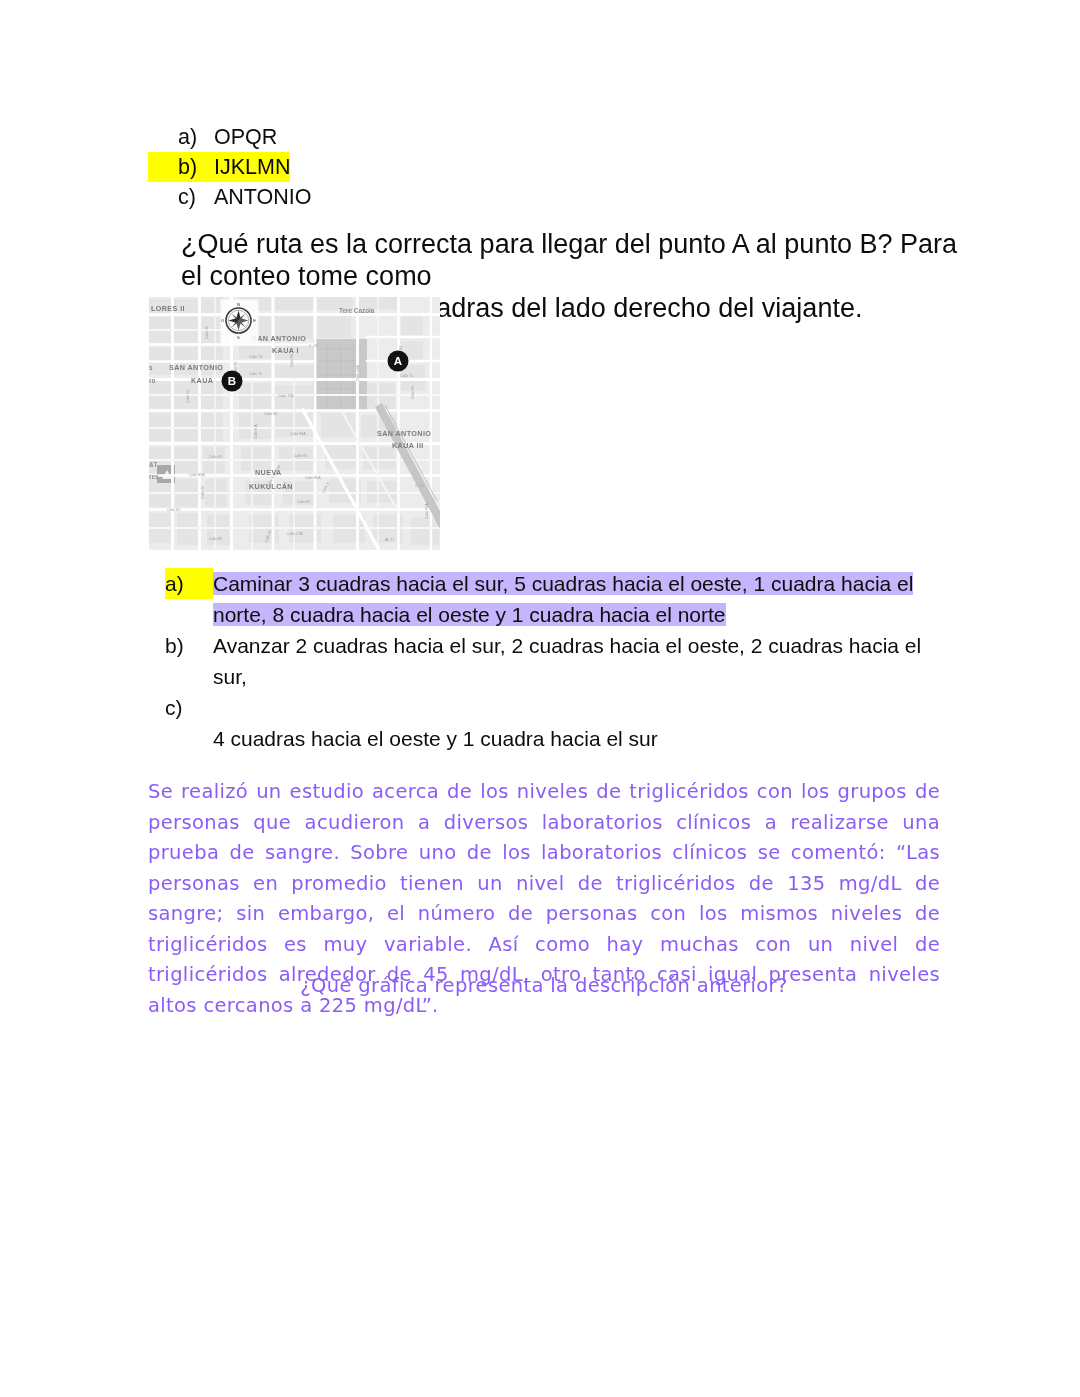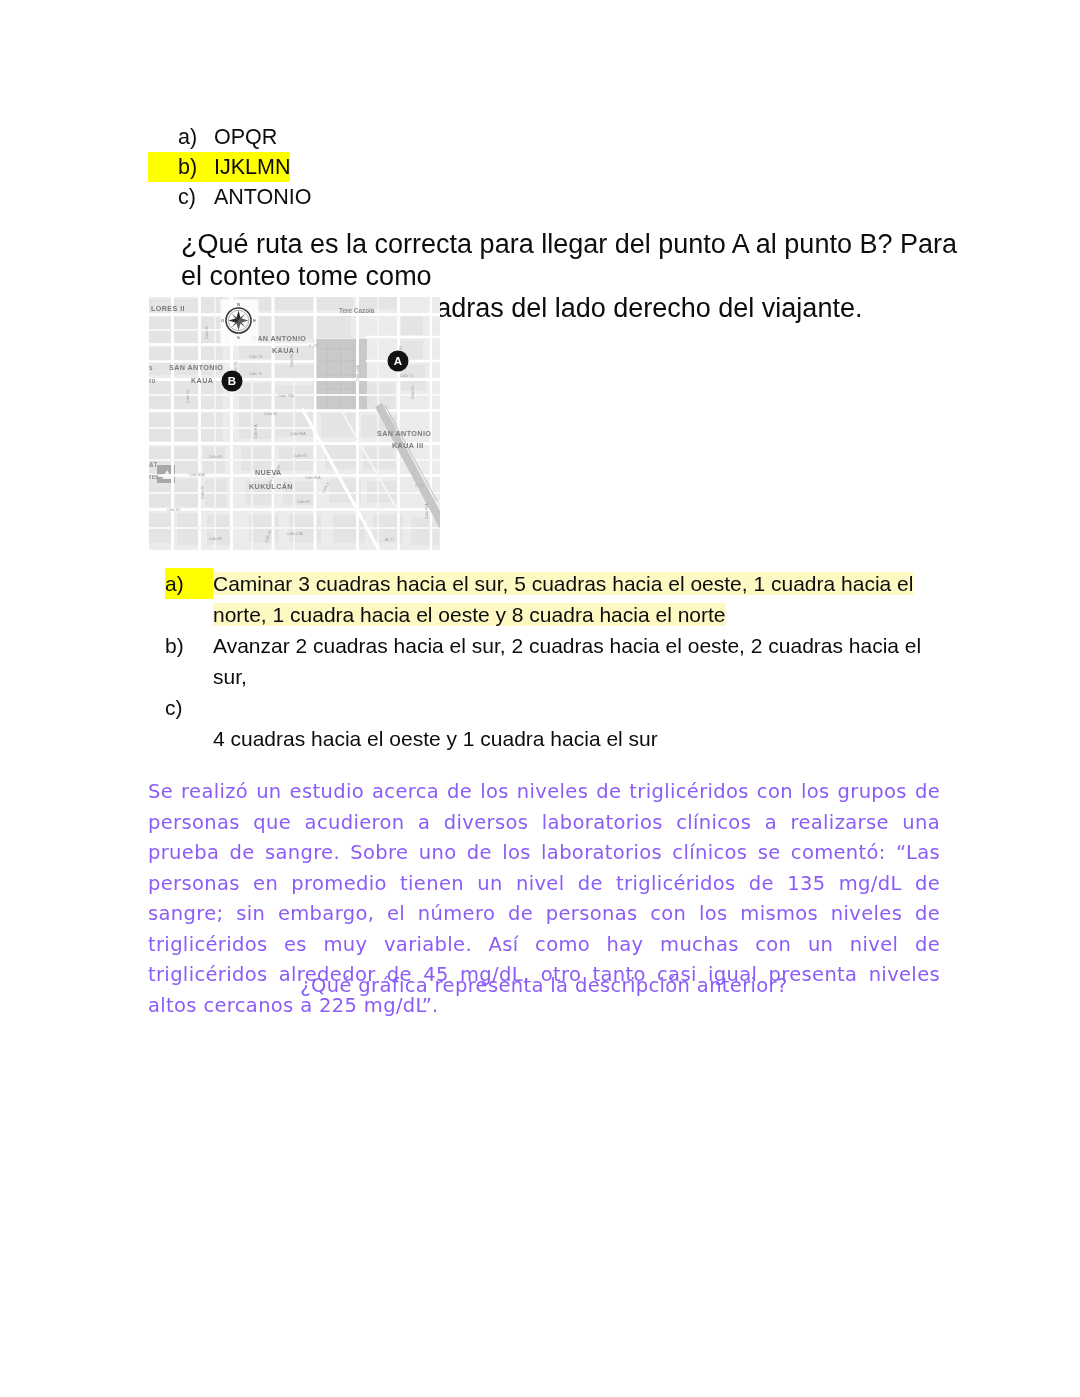--- a/index.html
+++ b/index.html
@@ -89,21 +89,21 @@
   }
   .opt .lbl {
     flex: 0 0 48px;
     width: 48px;
   }
   .opt .body {
     flex: 1 1 auto;
     max-width: 742px;
   }
   .opt .body span.linehl {
-    background: #fef9c3;
+    background: #c4b5fd;
     box-decoration-break: clone;
     -webkit-box-decoration-break: clone;
   }
   .opt.hlopt .lbl {
     background: #ffff00;
   }
 
   
   .wide-para {
     position: absolute;
@@ -360,21 +360,21 @@
         <circle cx="83" cy="84" r="10.5" fill="#111111"></circle>
         <text x="83" y="88.4" text-anchor="middle" font-family="Liberation Sans, sans-serif" font-size="11.5" font-weight="bold" fill="#ffffff">B</text>
       </g>
     </svg>
   </div>
 
   <div class="opt-list">
 
     <div class="opt hlopt">
       <span class="lbl">a)</span>
-      <span class="body"><span class="linehl">Caminar 3 cuadras hacia el sur, 5 cuadras hacia el oeste, 1 cuadra hacia el</span><br><span class="linehl">norte, 1 cuadra hacia el oeste y 8 cuadra hacia el norte</span></span>
+      <span class="body"><span class="linehl">Caminar 3 cuadras hacia el sur, 5 cuadras hacia el oeste, 1 cuadra hacia el</span><br><span class="linehl">norte, 8 cuadra hacia el oeste y 1 cuadra hacia el norte</span></span>
     </div>
 
     <div class="opt">
       <span class="lbl">b)</span>
       <span class="body"><span>Avanzar 2 cuadras hacia el sur, 2 cuadras hacia el oeste, 2 cuadras hacia el sur,</span><br></span>
     </div>
 
     <div class="opt">
       <span class="lbl">c)</span>
       <span class="body"><br><span>4 cuadras hacia el oeste y 1 cuadra hacia el sur</span></span>

